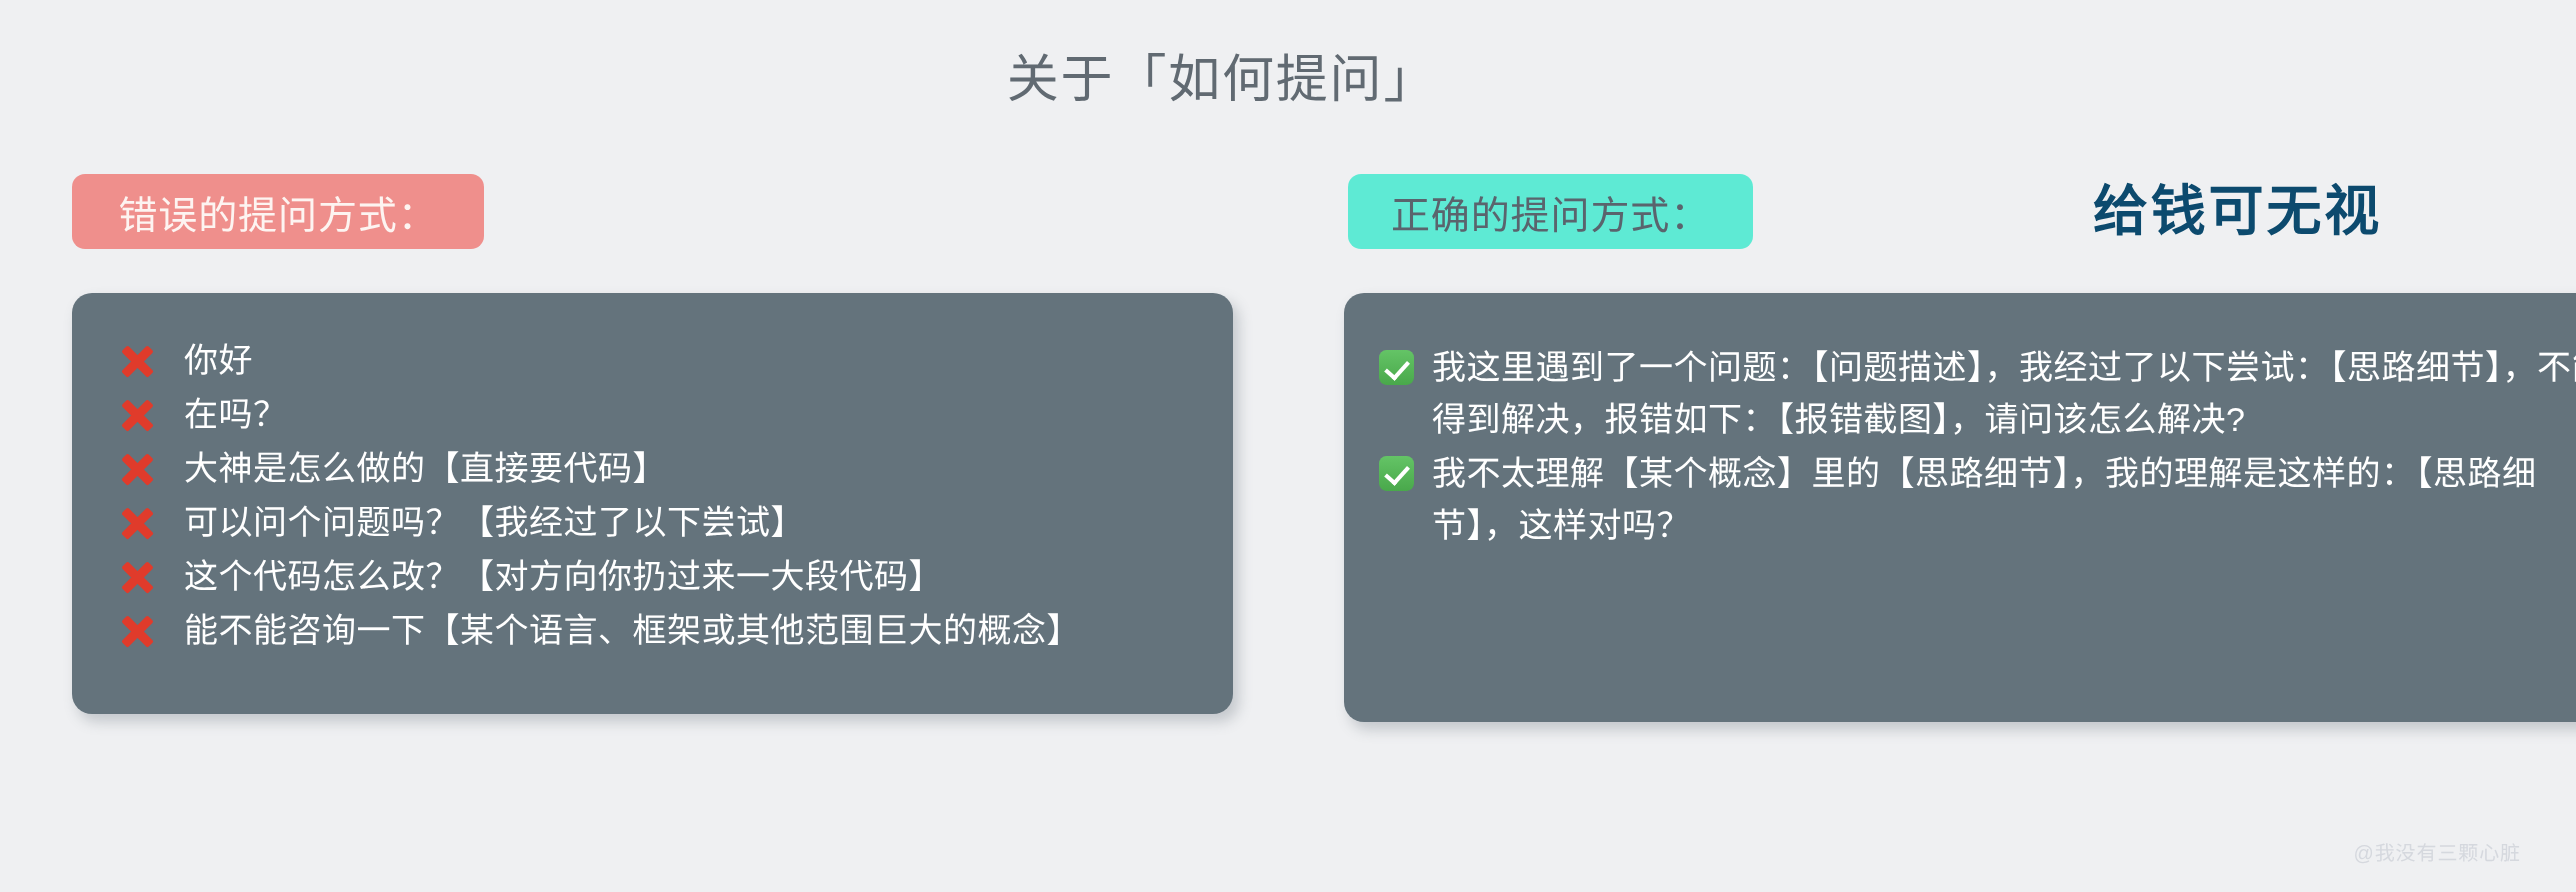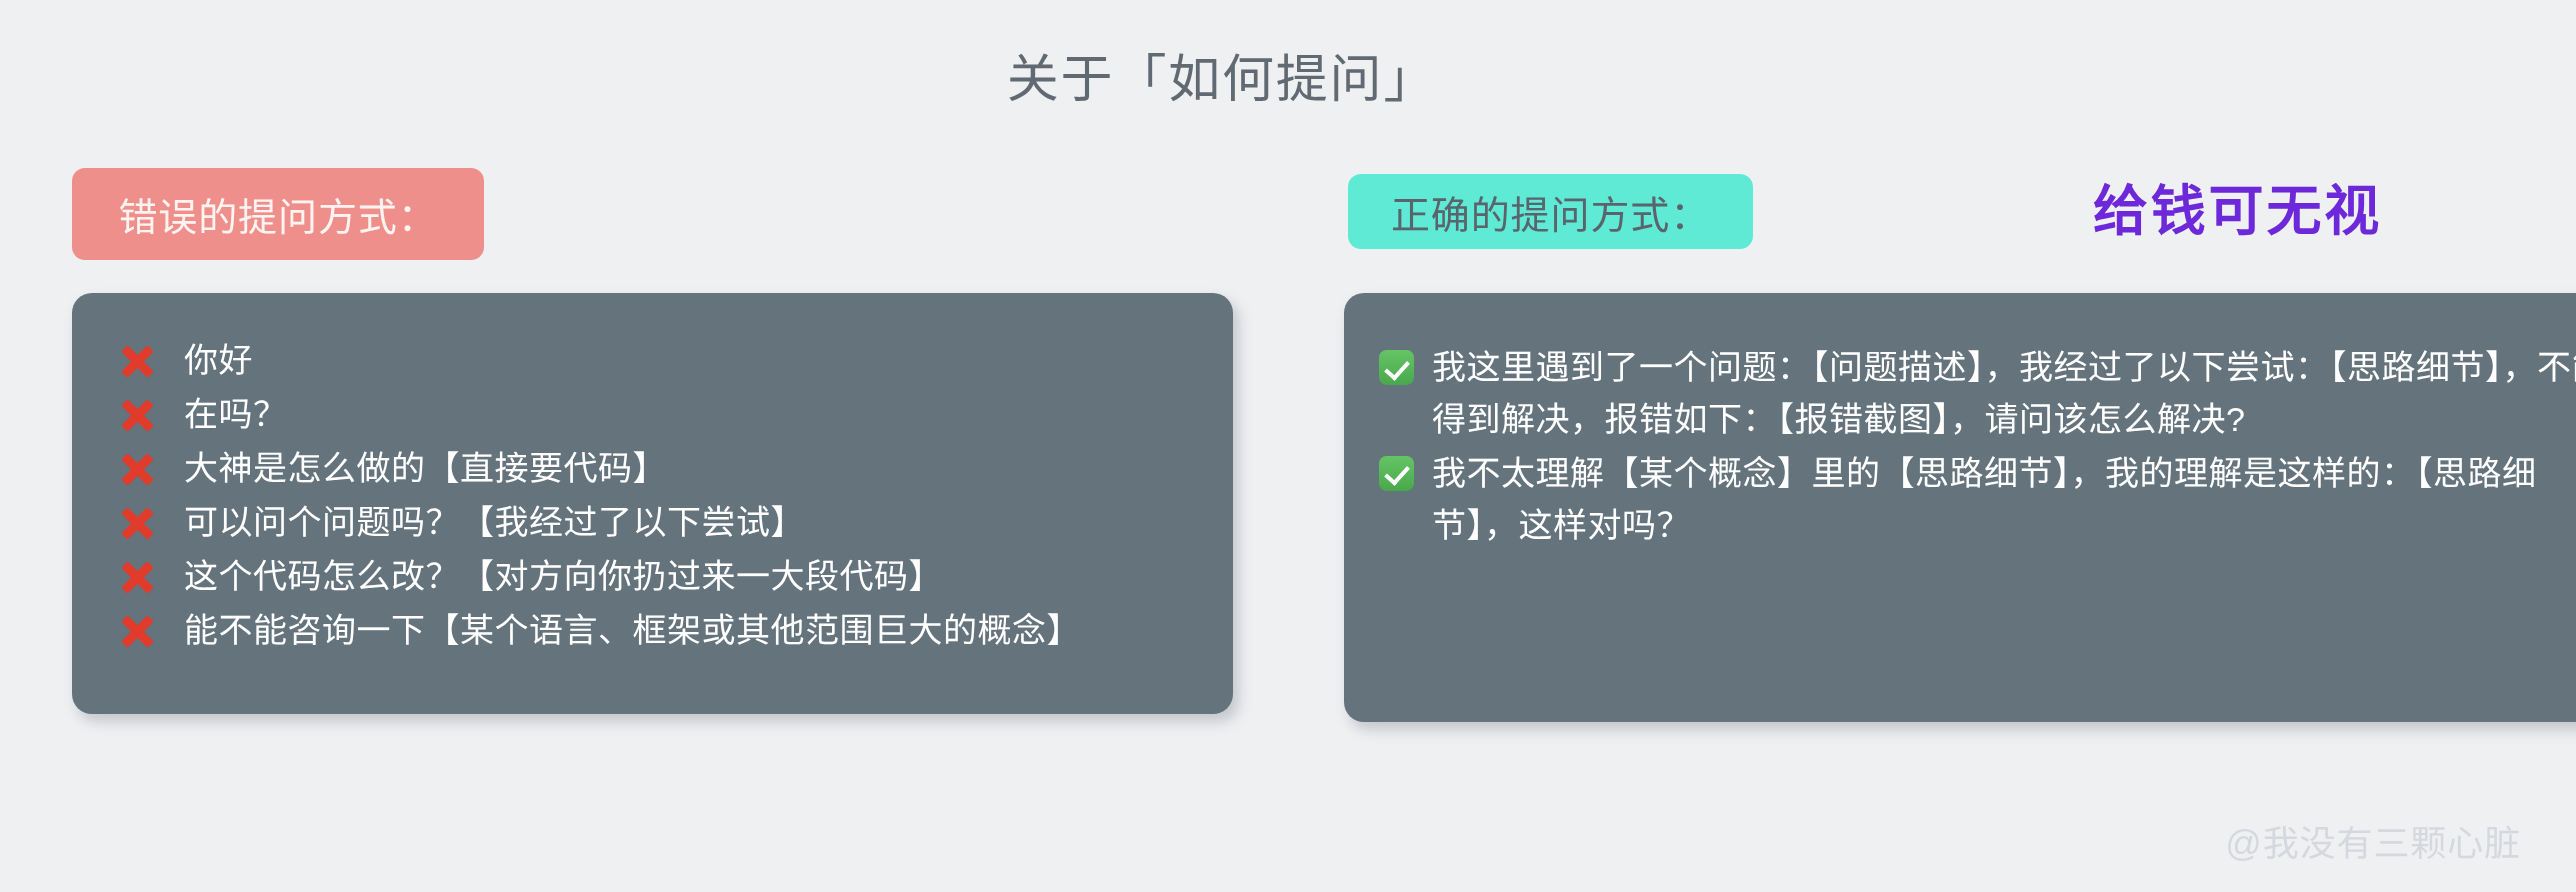--- a/index.html
+++ b/index.html
@@ -44,43 +44,43 @@
     justify-content: center;
     border-radius: 13px;
     font-size: 39px;
     font-weight: 400;
     letter-spacing: 0.9px;
     white-space: nowrap;
     box-sizing: border-box;
   }
   .badge-wrong {
     left: 72px;
-    top: 168px;
+    top: 174px;
     width: 412px;
-    height: 92px;
+    height: 75px;
     background: #ef8f8c;
     color: #fdf4f1;
   }
   .badge-right {
     left: 1348px;
     top: 174px;
     width: 405px;
     height: 75px;
     background: #5eead4;
     color: #5a646d;
   }
 
   .shout {
     position: absolute;
     left: 2093px;
     top: 166px;
     font-size: 55px;
     font-weight: bold;
     letter-spacing: 2.8px;
-    color: #6d28d9;
+    color: #0c4a6e;
     white-space: nowrap;
   }
 
   
   .card {
     position: absolute;
     background: #64737c;
     border-radius: 20px;
     box-shadow: 5.5px 7.4px 13px rgba(90, 100, 110, 0.28);
     box-sizing: border-box;
@@ -175,21 +175,21 @@
     border: solid #ffffff;
     border-width: 0 4.6px 4.6px 0;
     transform: rotate(42deg);
   }
 
   
   .watermark {
     position: absolute;
     right: 55px;
     bottom: 26px;
-    font-size: 36px;
+    font-size: 20px;
     color: #d5d8de;
     letter-spacing: 0.9px;
     white-space: nowrap;
   }
 </style>
 </head>
 <body>
 
 <div class="page">
 

